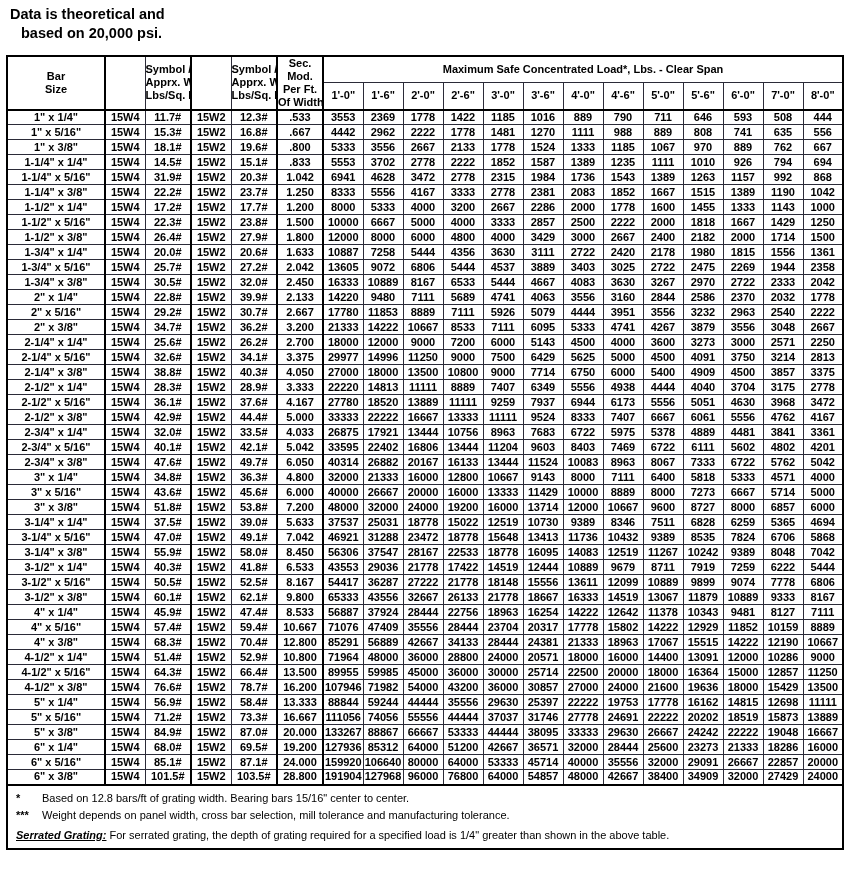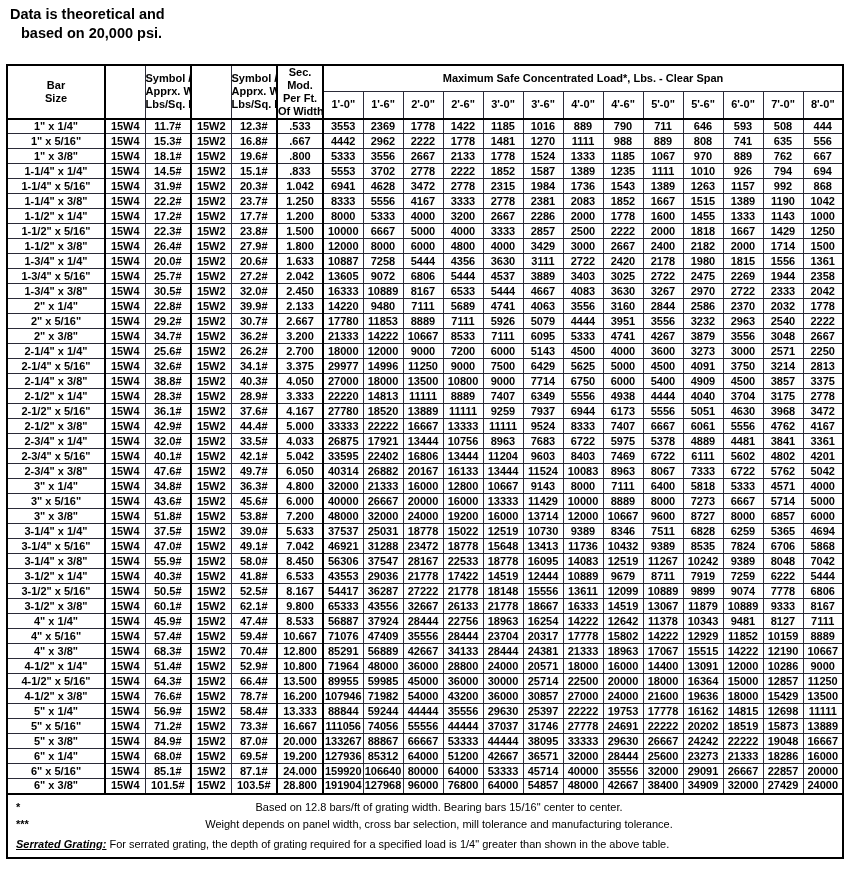--- a/index.html
+++ b/index.html
@@ -10,21 +10,21 @@
   }
   #page {
     width: 850px; height: 884px;
     position: relative;
     background: #ffffff;
     overflow: hidden;
   }
 
   
   #title-block {
-    padding: 5px 0 20px 10px;
+    padding: 5px 0 11px 10px;
     font-size: 14.5px;
     font-weight: bold;
     color: #000;
     line-height: 1.33;
   }
   #title-block .l2 { padding-left: 11px; }
 
   
   #grating-table {
     border-collapse: collapse;
@@ -101,21 +101,21 @@
     color: #000;
     line-height: 15px;
     padding: 1px 6px 1px 8px;
   }
   .fn-mark {
     width: 26px;
     flex: 0 0 26px;
     font-weight: bold;
     font-size: 11px;
   }
-  .fn-text { flex: 1; text-align: center; }
+  .fn-text { flex: 1; }
   #fn-serrated {
     padding: 4px 6px 0 8px;
     font-size: 11px;
     line-height: 15px;
   }
   #fn-serrated .lead {
     font-weight: bold;
     text-decoration: underline;
     font-style: italic;
   }

